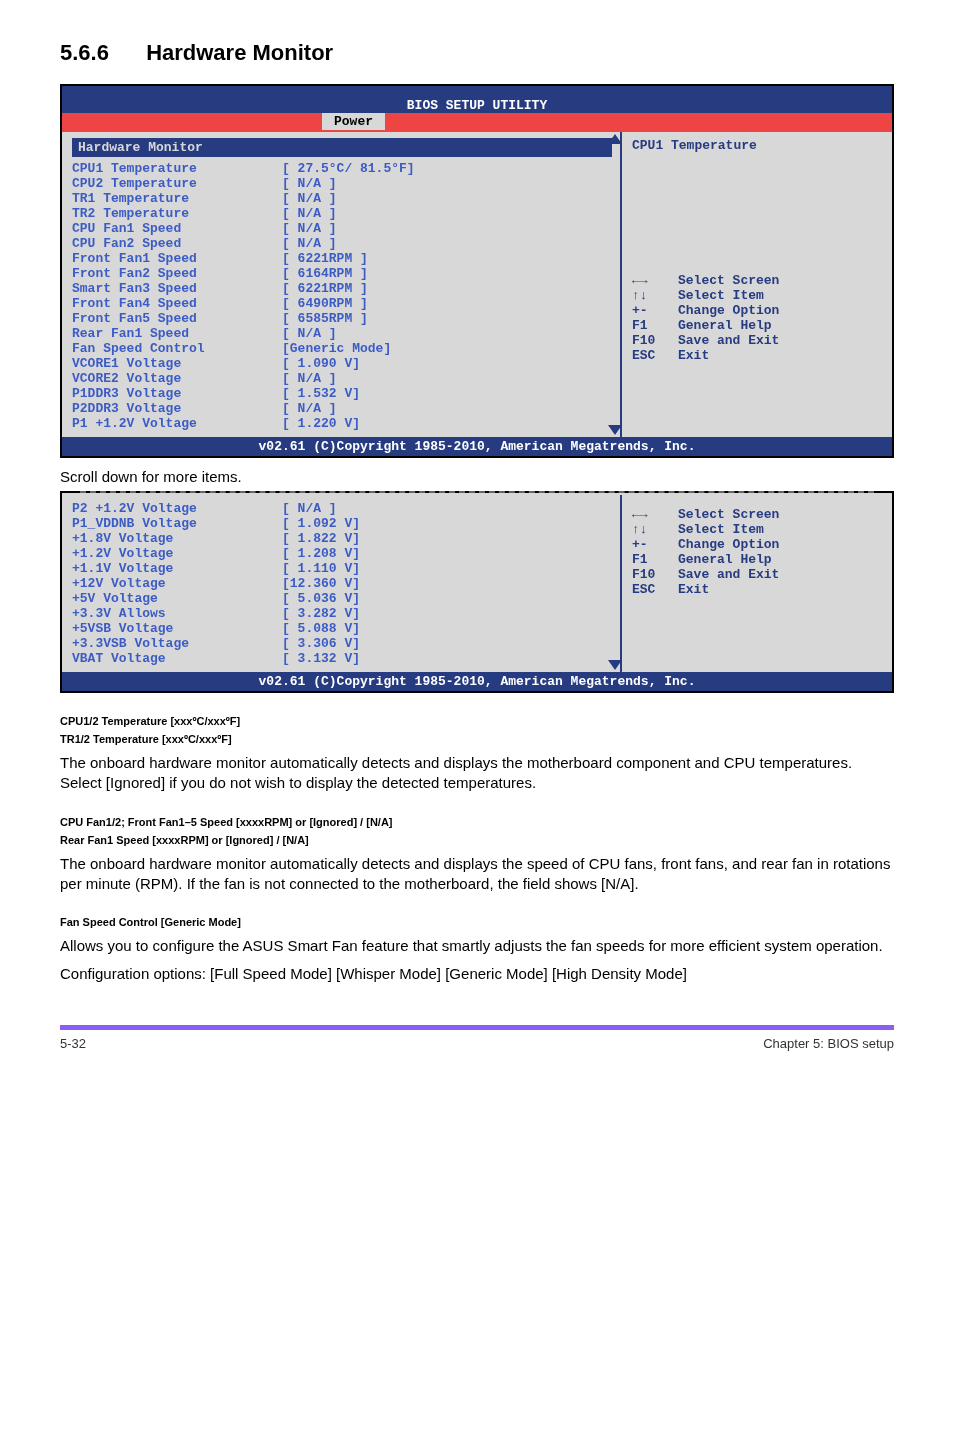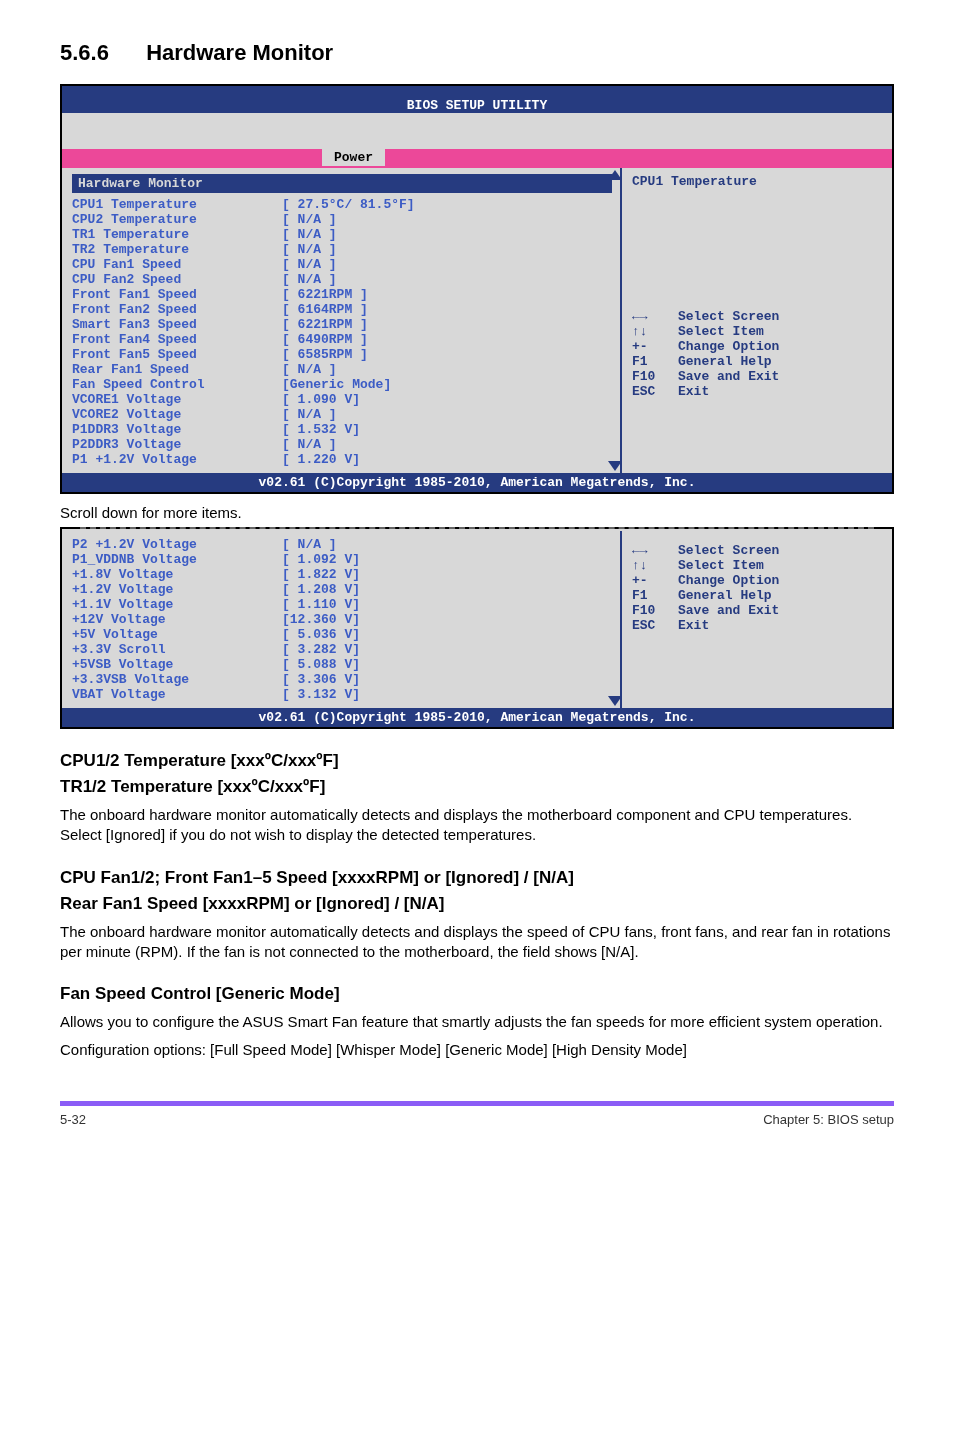--- a/index.html
+++ b/index.html
@@ -27,23 +27,22 @@
     margin-bottom: 8px;
   }
   .bios-titlebar {
     background: #263b80;
     color: #fff;
     font-weight: bold;
     text-align: center;
     padding: 12px 0 0 0;
   }
   .bios-tab-row {
-    background: #ec4899;
+    background: #ef4444;
     padding: 0 0 2px 260px;
-    margin-top: 36px;
   }
   .bios-tab {
     display: inline-block;
     background: #d8d8d8;
     color: #000;
     font-weight: bold;
     padding: 1px 12px;
   }
   .bios-body {
     display: flex;
@@ -104,21 +103,21 @@
   }
   .dashed-cut {
     height: 0;
     border-top: 2px dashed #666;
     margin: 0 18px;
     position: relative;
     top: -2px;
   }
   .bios-box.continued .bios-left { padding-top: 6px; }
   .doc-h3 {
-    font-size: 17px;
+    font-size: 11px;
     font-weight: bold;
     margin: 22px 0 6px 0;
   }
   .doc-p {
     font-size: 15px;
     line-height: 1.35;
     margin: 8px 0 14px 0;
   }
   .footer-bar {
     border-top: 5px solid #8b5cf6;
@@ -287,21 +286,21 @@
             </div>
             <div class="hw-row">
               <span class="hw-label">+12V Voltage</span>
               <span class="hw-val">[12.360 V]</span>
             </div>
             <div class="hw-row">
               <span class="hw-label">+5V Voltage</span>
               <span class="hw-val">[ 5.036 V]</span>
             </div>
             <div class="hw-row">
-              <span class="hw-label">+3.3V Scroll</span>
+              <span class="hw-label">+3.3V Allows</span>
               <span class="hw-val">[ 3.282 V]</span>
             </div>
             <div class="hw-row">
               <span class="hw-label">+5VSB Voltage</span>
               <span class="hw-val">[ 5.088 V]</span>
             </div>
             <div class="hw-row">
               <span class="hw-label">+3.3VSB Voltage</span>
               <span class="hw-val">[ 3.306 V]</span>
             </div>

